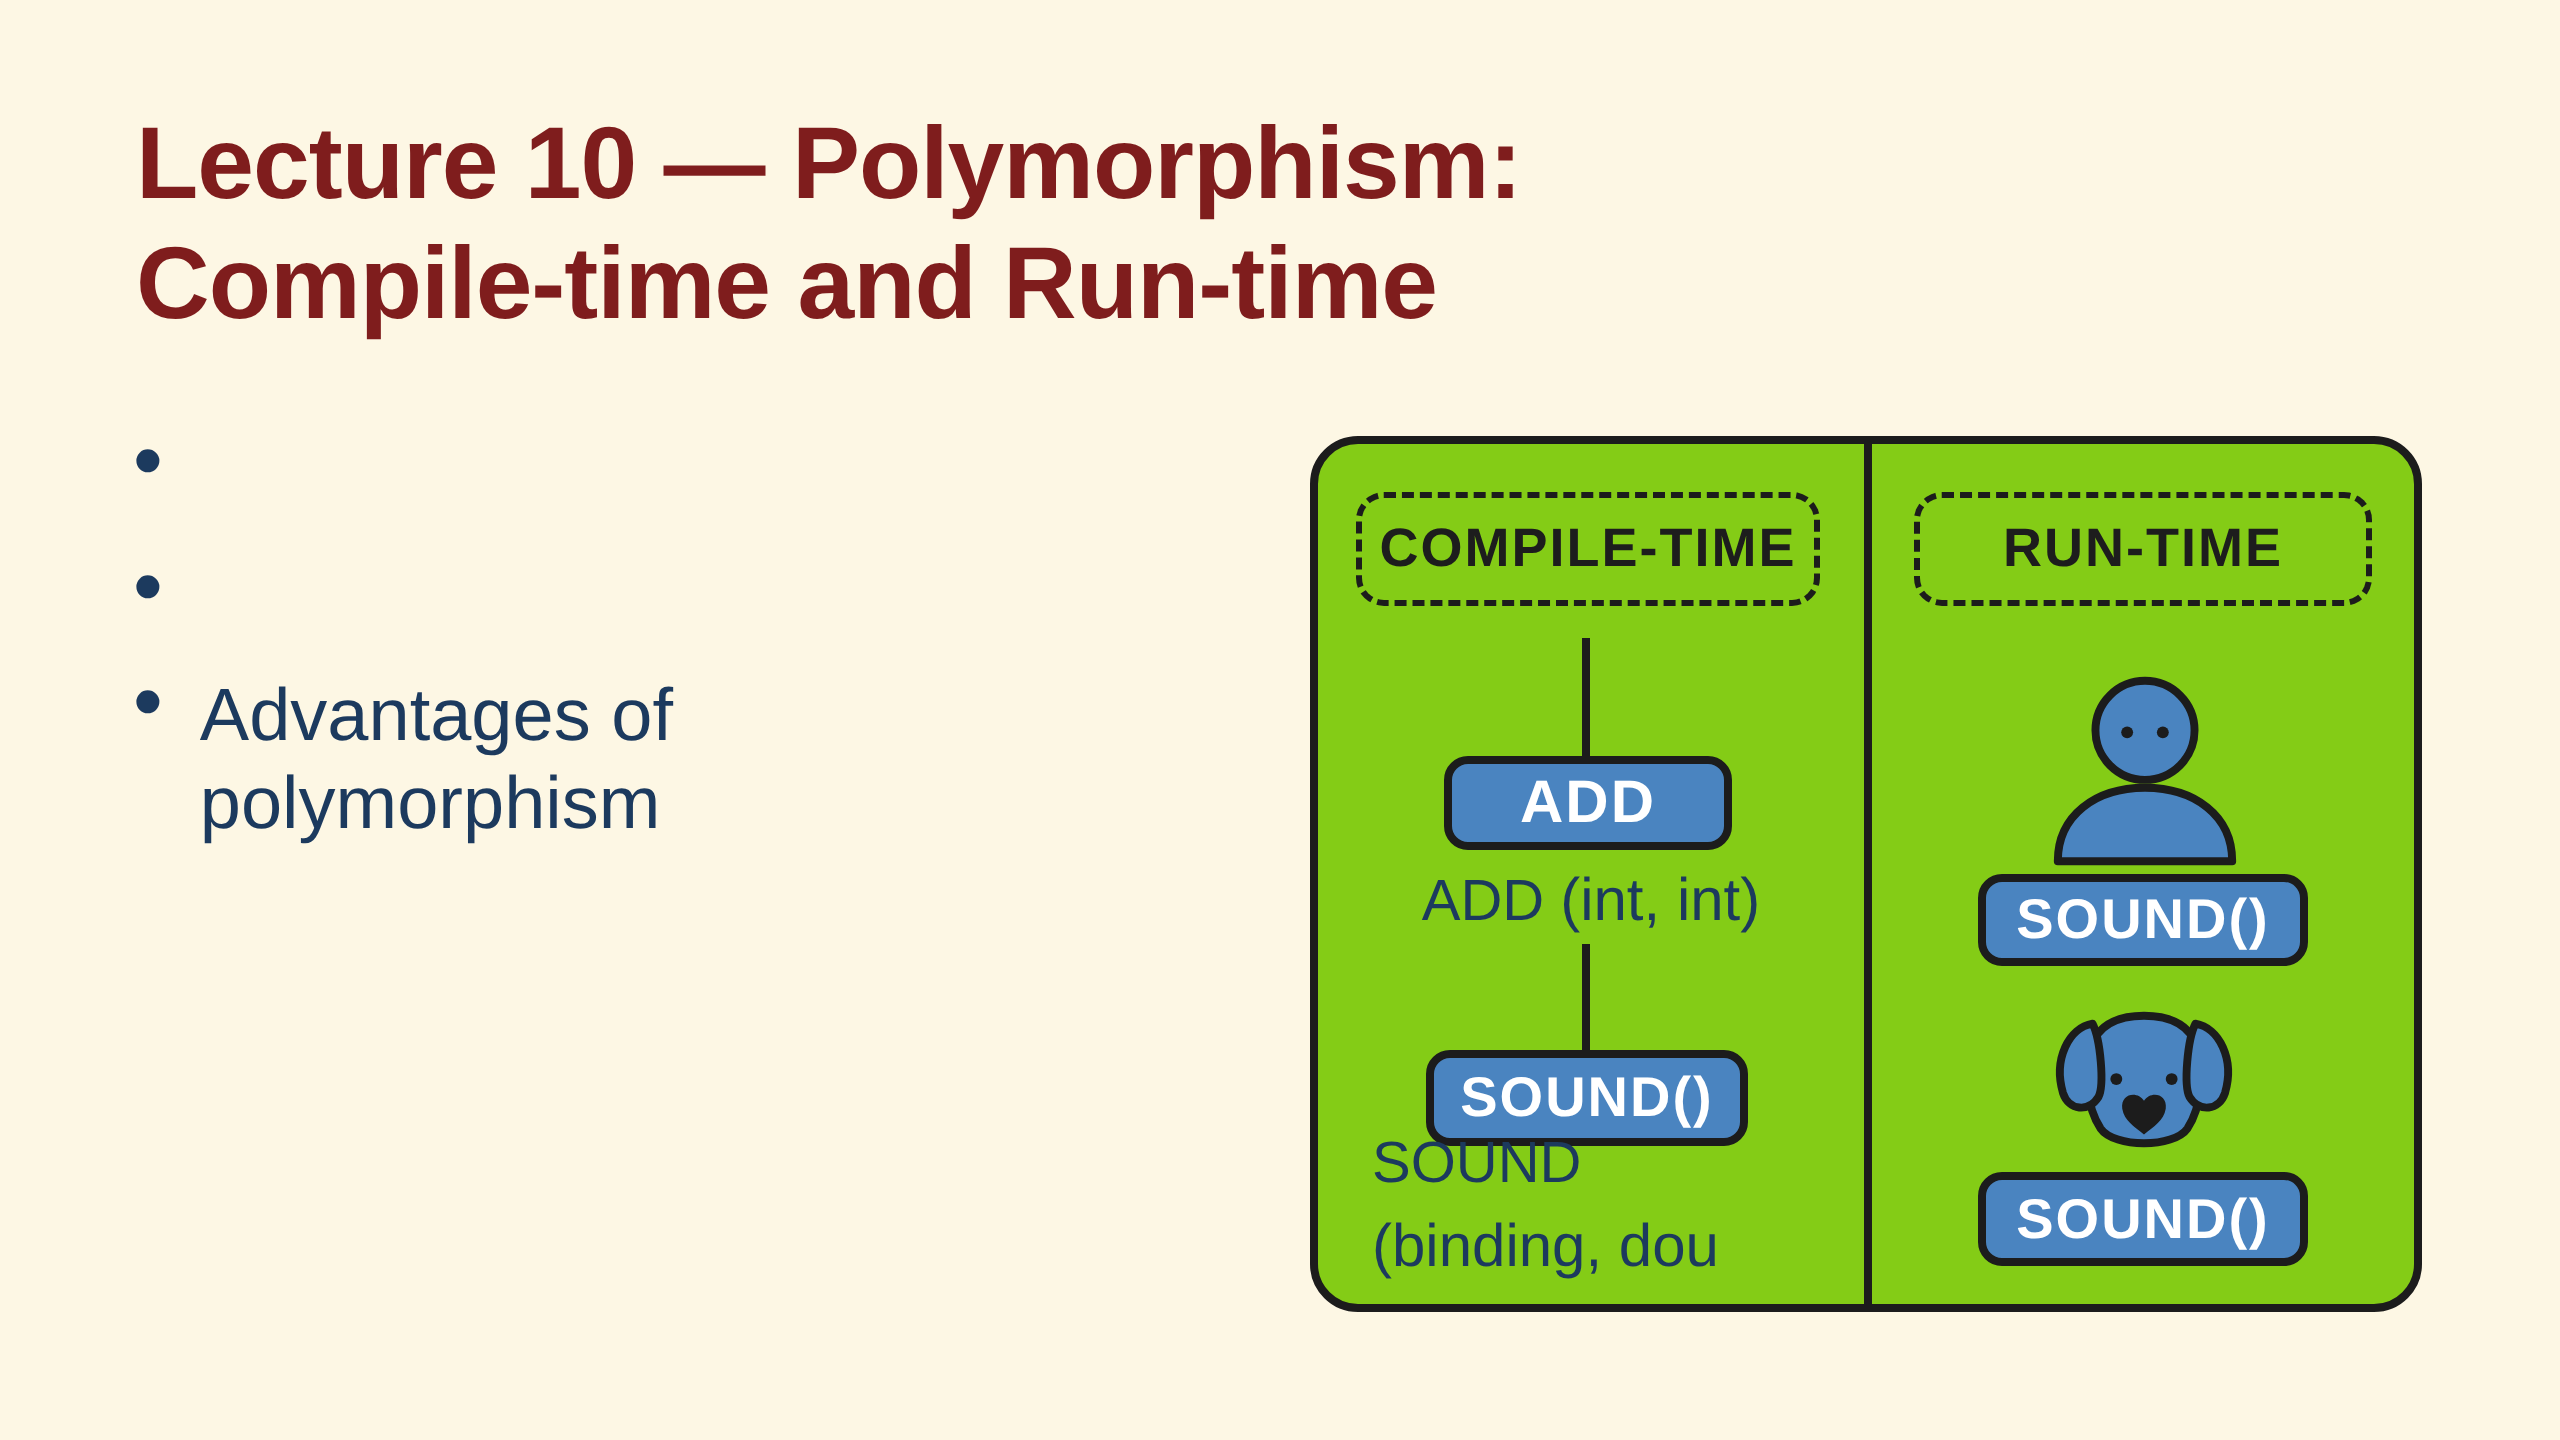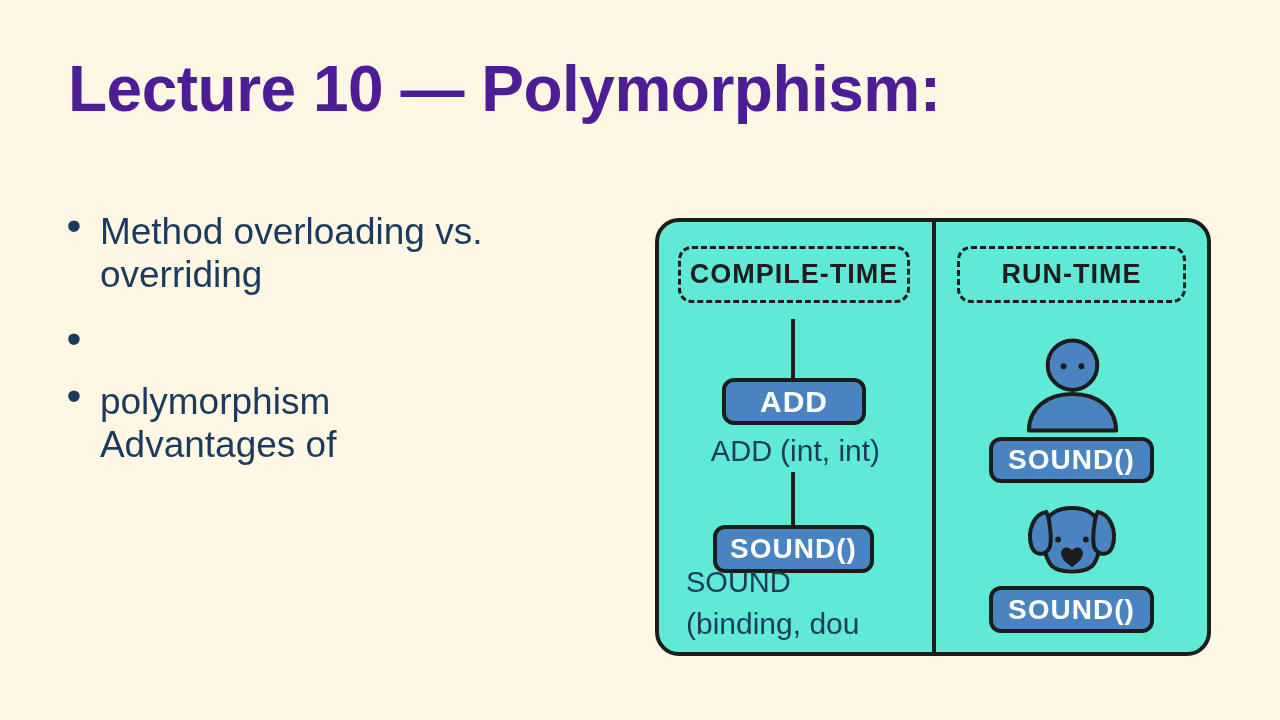--- a/index.html
+++ b/index.html
@@ -2,33 +2,33 @@
 <html><head>
 <meta charset="utf-8">
 <style>
   * { margin:0; padding:0; box-sizing:border-box; }
   html,body { width:1280px; height:720px; overflow:hidden; }
   body { font-family:"Liberation Sans","DejaVu Sans",sans-serif; }
 
   .slide { position:relative; width:1280px; height:720px; background:#FDF7E4; overflow:hidden; }
 
   
-  .title { position:absolute; left:68px; top:52px; color:#4c1d95; font-weight:700;
-           font-size:64px; line-height:1.17; letter-spacing:-0.5px; }
+  .title { position:absolute; left:68px; top:52px; color:#7f1d1d; font-weight:700;
+           font-size:51px; line-height:1.17; letter-spacing:-0.5px; }
 
   
   .bullets { position:absolute; left:68px; top:210px; width:560px; }
   .bullet { display:flex; gap:20px; margin-bottom:20px; color:#1C3A5E;
             font-size:37px; line-height:1.17; font-weight:400; }
   .bullet .marker { font-size:34px; line-height:1.27; transform:scale(1.25); transform-origin:center; }
   .bullet .lines span { display:block; }
 
   
   .diagram { position:absolute; left:655px; top:218px; width:556px; height:438px;
-             border:4px solid #1C1C1C; border-radius:24px; background:#5eead4; }
+             border:4px solid #1C1C1C; border-radius:24px; background:#84cc16; }
   .divider { position:absolute; left:273px; top:0; width:4px; height:100%; background:#1C1C1C; }
   .panel { position:absolute; top:0; height:100%; }
   .panel-left  { left:0; width:273px; overflow:hidden; }
   .panel-right { left:277px; right:0;text-align:right; }
 
   .dashed-label { position:absolute; border:3px dashed #1C1C1C; border-radius:14px;
                   display:flex; align-items:center; justify-content:center;
                   font-weight:700; font-size:27px; color:#1D1D1D; letter-spacing:1px;
                   background:transparent; }
   .hdr-compile { left:19px; top:24px; width:232px; height:57px; }
@@ -58,38 +58,35 @@
   .icon-dog    { left:81px; top:278px; width:110px; height:84px; }
   .icon-wrap svg { width:100%; height:100%; display:block; }
 </style>
 </head>
 <body>
 
 <div class="slide">
 
   <div class="title">
     <div>Lecture 10 — Polymorphism:</div>
+    <div>Compile-time and Run-time</div>
   </div>
 
   <div class="bullets">
     <div class="bullet">
       <span class="marker">•</span>
-      <span class="lines">
-        <span>Method overloading vs.</span>
-        <span>overriding</span>
-      </span>
     </div>
     <div class="bullet">
       <span class="marker">•</span>
     </div>
     <div class="bullet">
       <span class="marker">•</span>
       <span class="lines">
+        <span>Advantages of</span>
         <span>polymorphism</span>
-        <span>Advantages of</span>
       </span>
     </div>
   </div>
 
   <div class="diagram">
 
     <div class="panel panel-left">
       <div class="dashed-label hdr-compile">COMPILE-TIME</div>
 
       <div class="conn conn1"></div>

